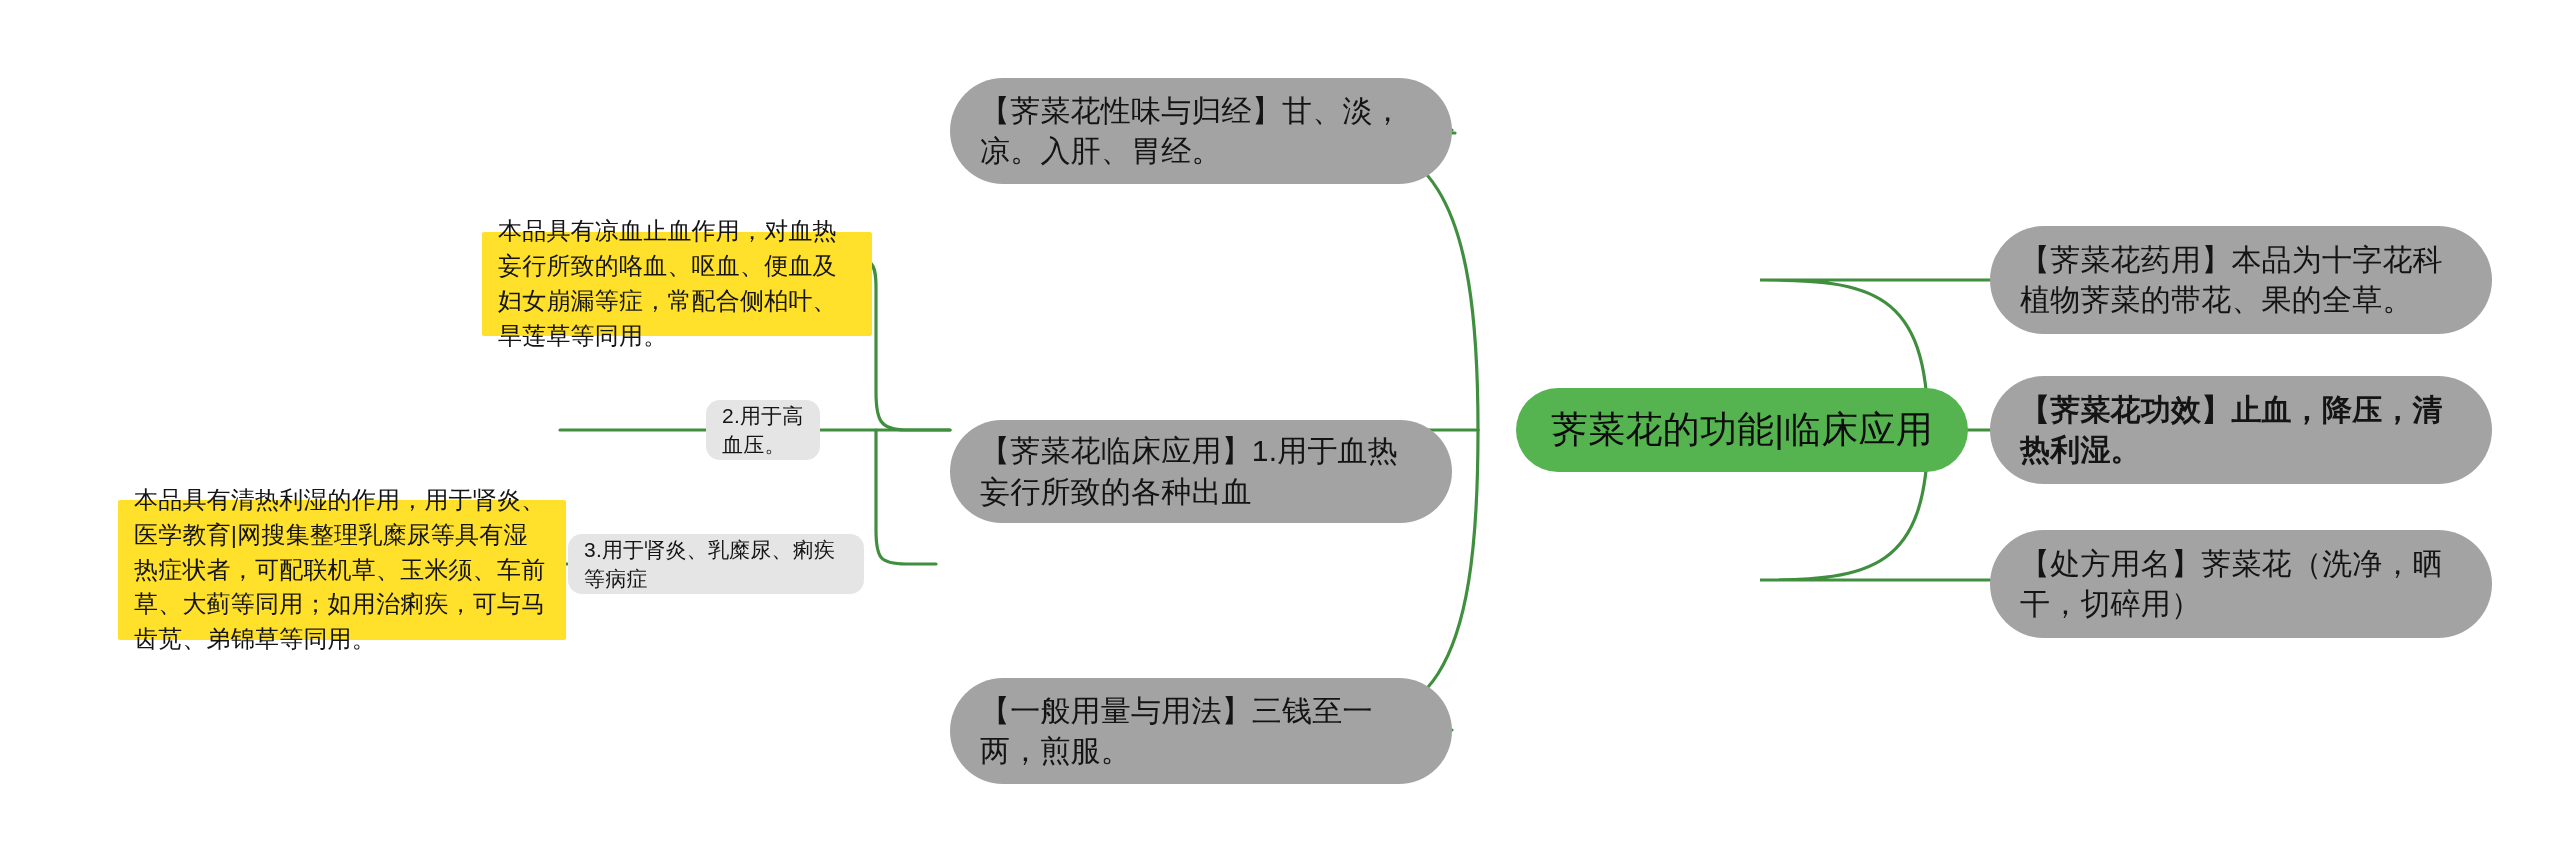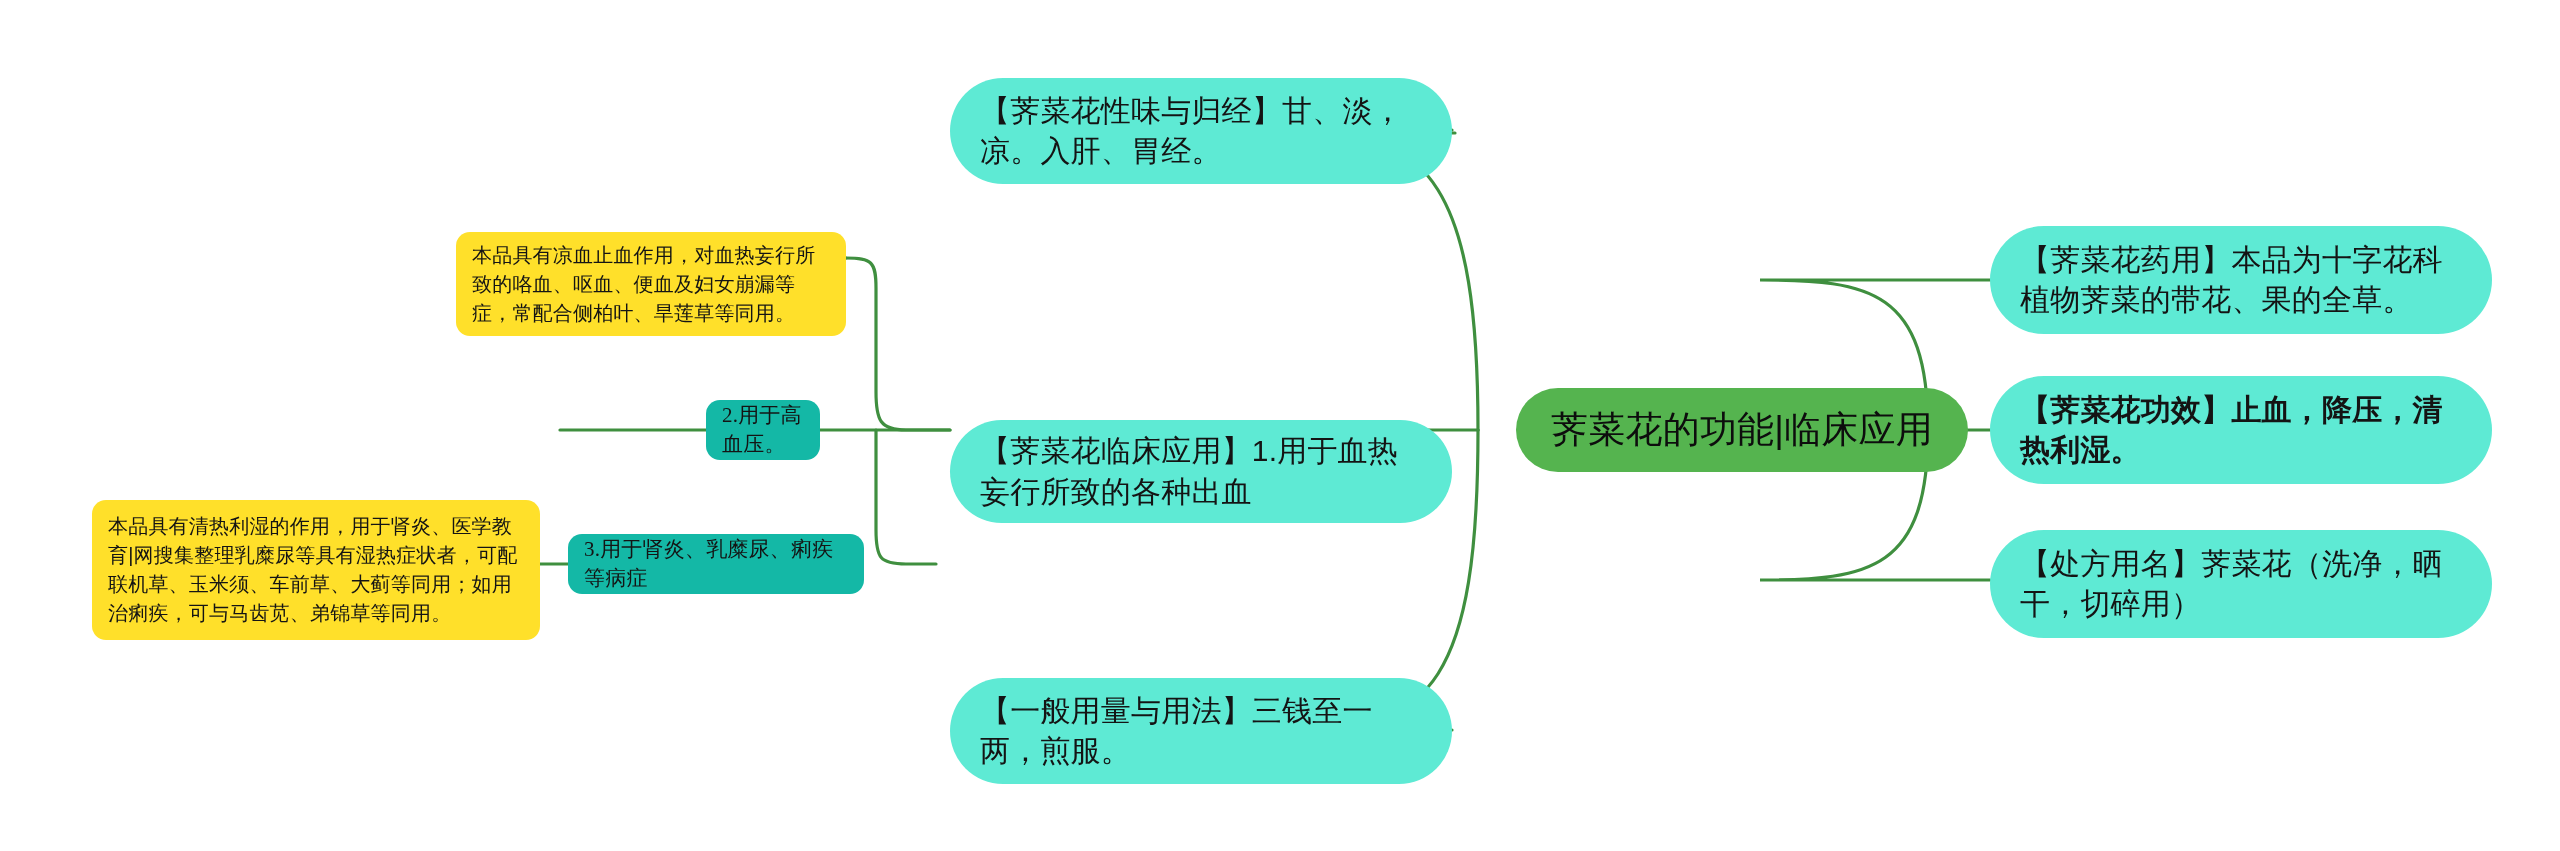--- a/index.html
+++ b/index.html
@@ -40,43 +40,43 @@
     background: #55b44f;
     color: #0d0d0d;
     font-size: 37px;
     padding: 16px 34px;
     justify-content: center;
     text-align: center;
   }
 
   
   .node-branch {
-    background: #5eead4;
+    background: #a3a3a3;
     font-size: 30px;
     padding: 36px 30px;
     text-align: left;
   }
 
   
   .node-leaf {
     background: #ffe02a;
-    border-radius: 14px;
-    font-size: 20px;
+    border-radius: 2px;
+    font-size: 24px;
     padding: 11px 16px;
     text-align: left;
     line-height: 1.45;
+    margin-left: 26px;
   }
   .node-leaf-sm {
-    background: #14b8a6;
+    background: #e5e5e5;
     border-radius: 14px;
     font-size: 21px;
     padding: 11px 16px;
     text-align: left;
     line-height: 1.4;
-    font-family: Liberation Serif, serif;
   }
   .inner { width: 100%; }
 </style>
 </head>
 <body>
 
 <div id="canvas">
 
   <svg id="links" viewBox="0 0 2560 851" width="2560" height="851" xmlns="http://www.w3.org/2000/svg">
     <g fill="none" stroke="#3f8f3f" stroke-width="3.2" stroke-linecap="round">

